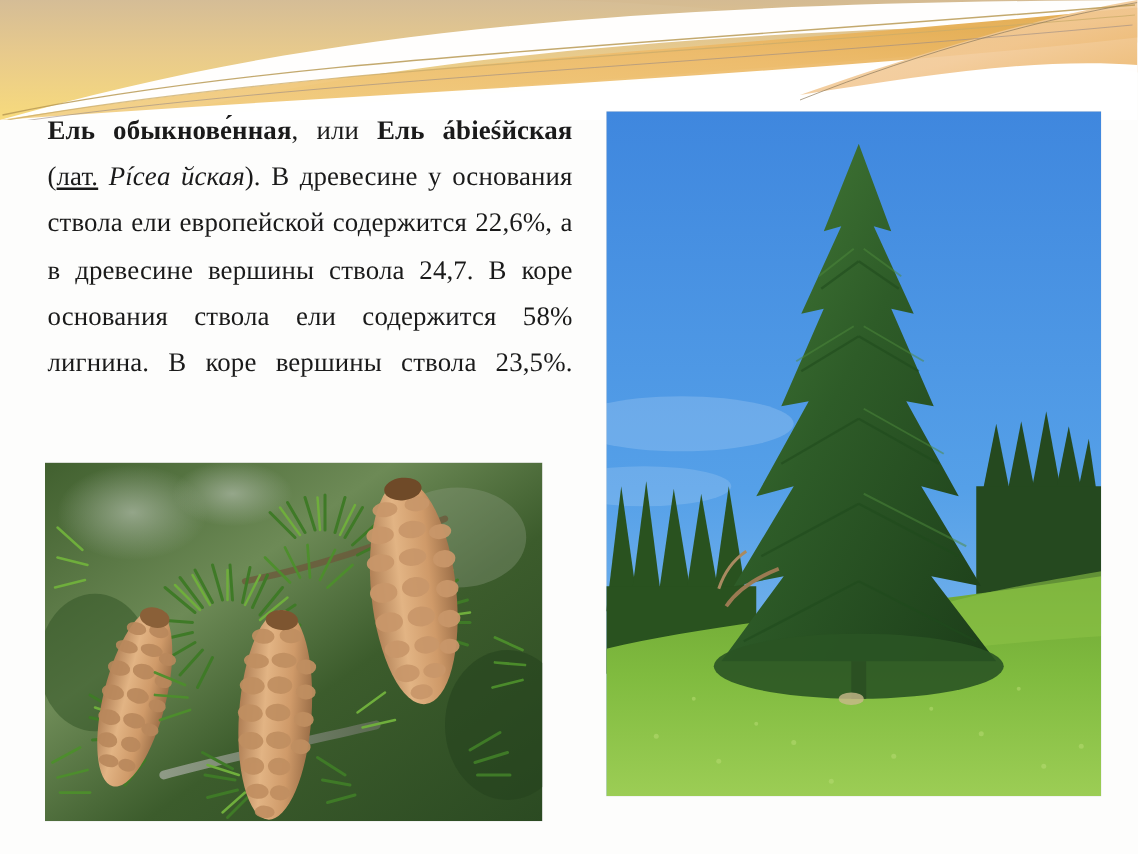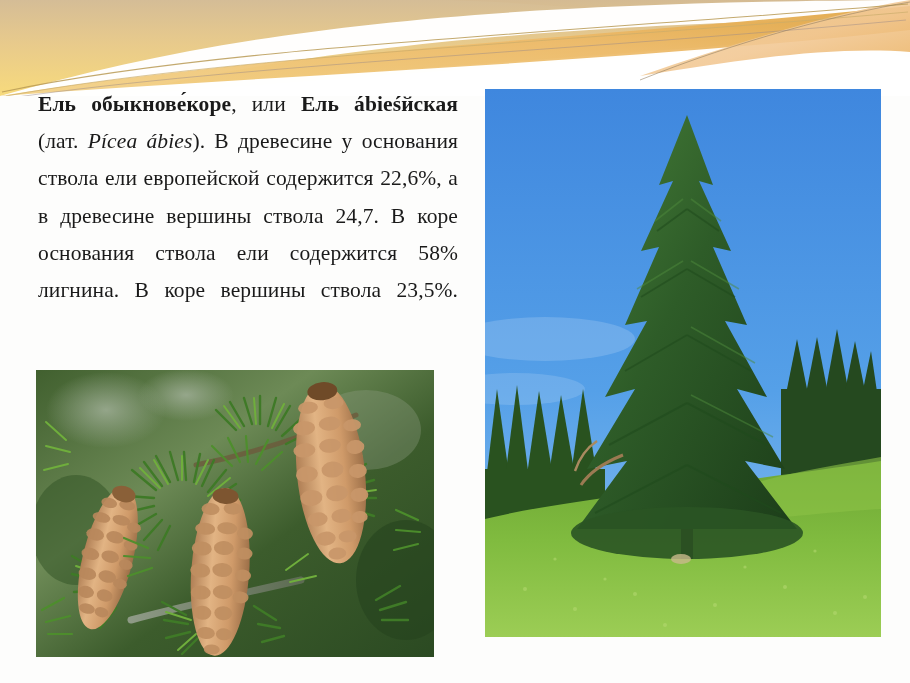--- a/index.html
+++ b/index.html
@@ -22,21 +22,21 @@
     width:420px;
     text-align:justify;
     text-justify:inter-word;
     font-size:21.5px;
     line-height:37.2px;
     color:#1a1a1a;
     letter-spacing:.1px;
   }
   #body-text .b  { font-weight:bold; }
   #body-text .it { font-style:italic; }
-  #body-text .u  { }
+  #body-text .u  { text-decoration:underline; }
   #body-text p { text-align:justify; }
   #body-text p:after { content:""; display:inline-block; width:100%; }
 
   
   .photo { position:absolute; overflow:hidden; background:#ddd; }
   #photo-cones { left:36px; top:370px; width:398px; height:287px; }
   #photo-tree  { left:485px; top:89px;  width:396px; height:548px; }
   .photo svg { display:block; width:100%; height:100%; }
 </style>
 </head>
@@ -82,21 +82,21 @@
 
       <path d="M2,92 C210,48 520,36 908,4" fill="none" stroke="#b89a55" stroke-width="1.1" opacity="0.85"></path>
       <path d="M6,96 C230,56 540,44 908,12" fill="none" stroke="#c9ab6a" stroke-width="0.9" opacity="0.75"></path>
       <path d="M10,98 C250,64 560,52 906,20" fill="none" stroke="#9a8a86" stroke-width="0.8" opacity="0.6"></path>
       <path d="M640,80 C740,40 840,14 910,2" fill="none" stroke="#8d7a5c" stroke-width="0.8" opacity="0.7"></path>
     </svg>
   </div>
 
   <div id="body-text">
     <p>
-      <span class="b">Ель обыкнове́коре</span><span>, или </span><span class="b">Ель ábieśйская</span><span> (</span><span class="u">лат.</span><span> </span><span class="it">Pícea ábies</span><span>). В древесине у основания ствола ели европейской содержится 22,6%, а в древесине вершины ствола 24,7. В коре основания ствола ели содержится 58% лигнина. В коре вершины ствола 23,5%.</span>
+      <span class="b">Ель обыкнове́нная</span><span>, или </span><span class="b">Ель ábieśйская</span><span> (</span><span class="u">лат.</span><span> </span><span class="it">Pícea йская</span><span>). В древесине у основания ствола ели европейской содержится 22,6%, а в древесине вершины ствола 24,7. В коре основания ствола ели содержится 58% лигнина. В коре вершины ствола 23,5%.</span>
     </p>
   </div>
 
   <div class="photo" id="photo-cones">
     <svg viewBox="0 0 398 287" preserveAspectRatio="none">
       <defs>
         <linearGradient id="coneBg" x1="0" y1="0" x2="1" y2="1">
           <stop offset="0%" stop-color="#41602f"></stop>
           <stop offset="35%" stop-color="#6d8a56"></stop>
           <stop offset="60%" stop-color="#3c5c2c"></stop>

